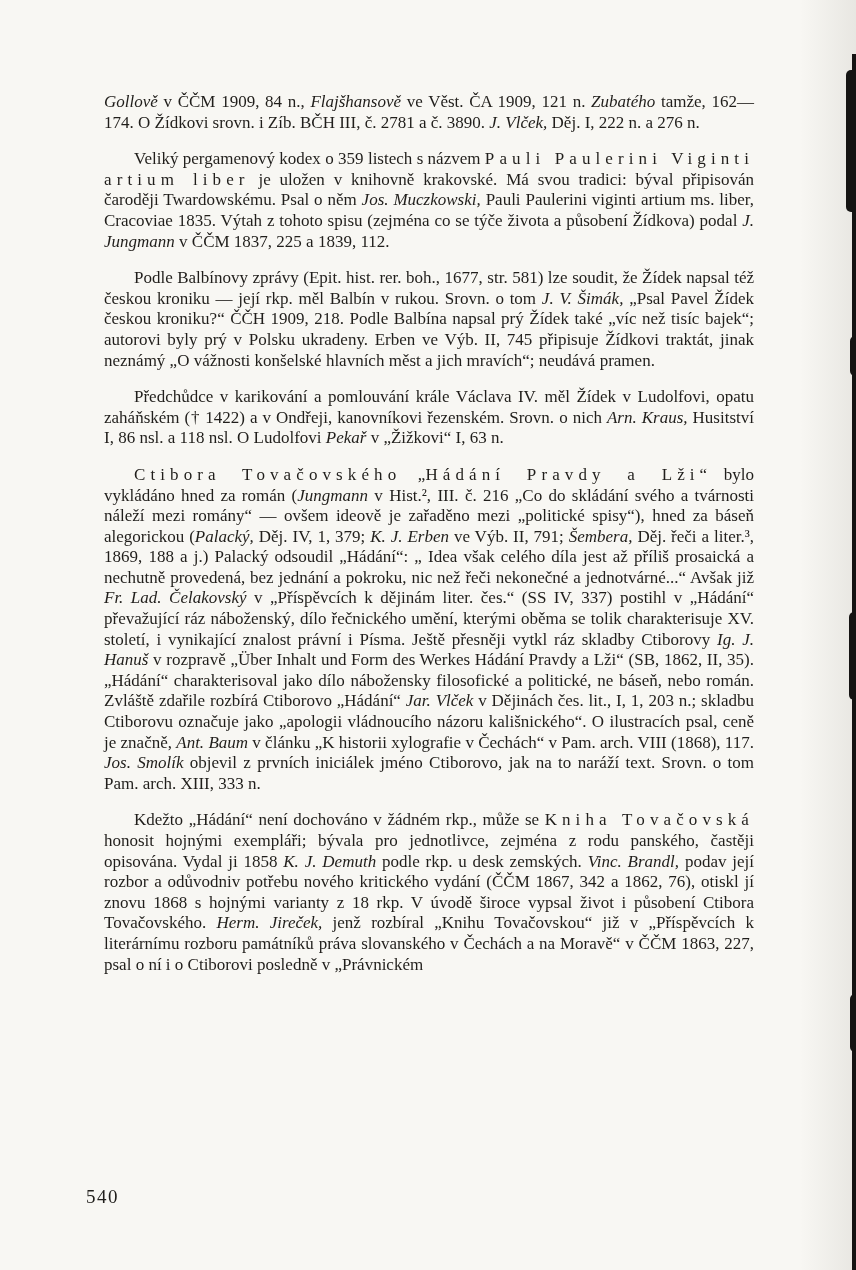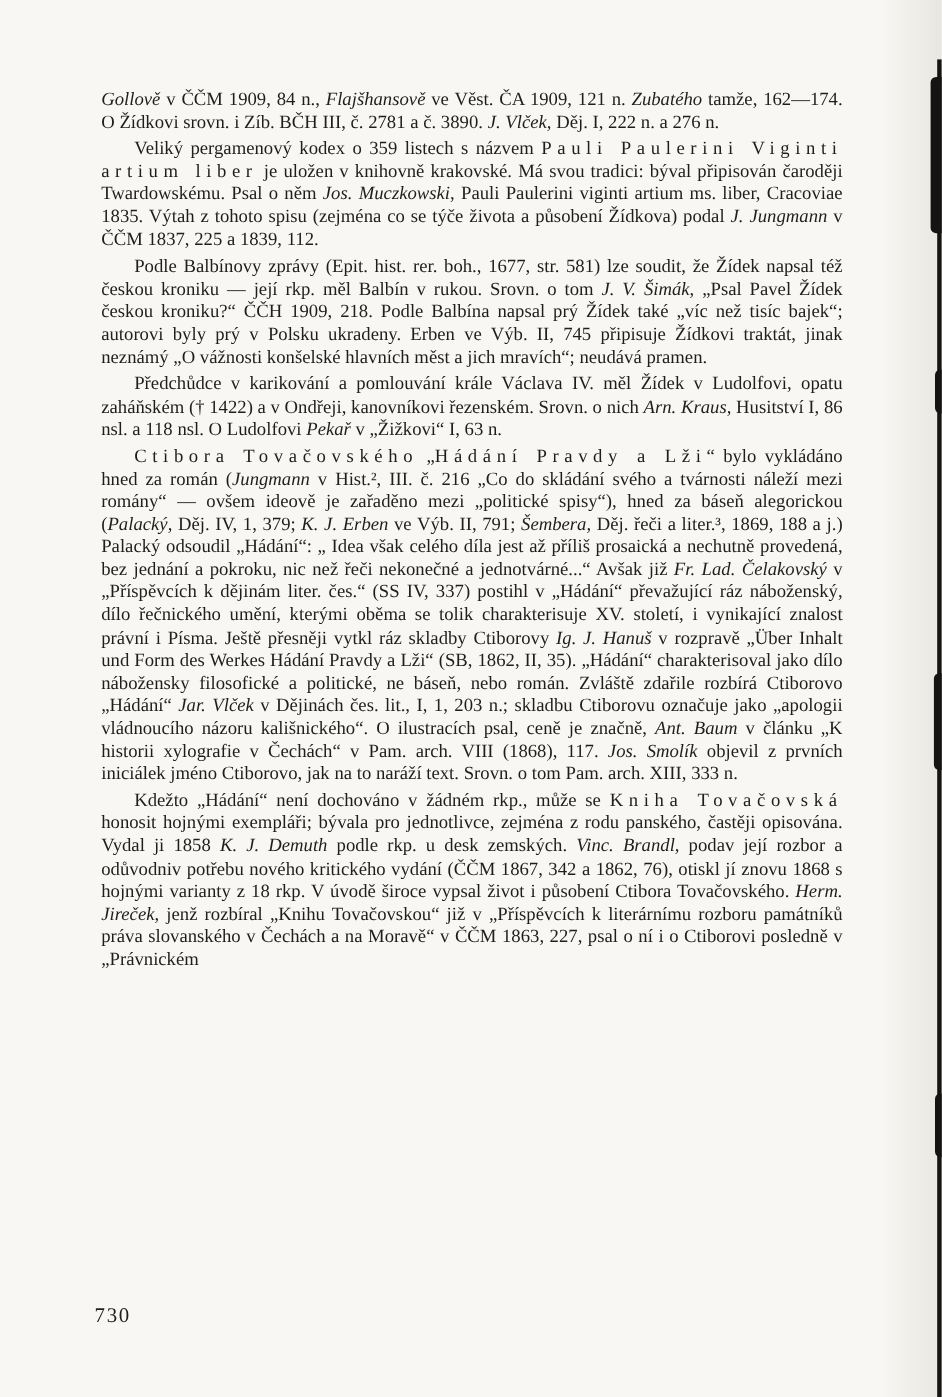--- a/index.html
+++ b/index.html
@@ -10,21 +10,21 @@
     background: var(--paper, #f8f7f3);
     font-family: "Liberation Serif", "DejaVu Serif", serif;
   }
   .page { position: absolute; inset: 0; }
   .text-block {
     position: absolute; left: 88px; top: 76px; width: 682px;
     color: var(--ink, #201e1b);
     font-size: 17px; line-height: 20.6px;
     text-align: justify;
   }
-  .para { margin: 4px; padding: 0; }
+  .para { margin: 16px; padding: 0; }
   .para.indent { text-indent: 30px; }
   .seg-normal { }
   .seg-italic { font-style: italic; }
   .seg-spaced { letter-spacing: 0.30em; }
   .page-number {
     position: absolute; left: 86px; top: 1186px;
     font-size: 19px; letter-spacing: 1.5px;
     color: var(--ink, #201e1b);
   }
   .right-shade {
@@ -51,20 +51,20 @@
 
 <div class="page">
   <div class="text-block">
       <p class="para"><span class="seg-italic">Gollově</span><span class="seg-normal"> v ČČM 1909, 84 n., </span><span class="seg-italic">Flajšhansově</span><span class="seg-normal"> ve Věst. ČA 1909, 121 n. </span><span class="seg-italic">Zubatého</span><span class="seg-normal"> tamže, 162—174. O Žídkovi srovn. i Zíb. BČH III, č. 2781 a č. 3890. </span><span class="seg-italic">J. Vlček,</span><span class="seg-normal"> Děj. I, 222 n. a 276 n.</span></p>
       <p class="para indent"><span class="seg-normal">Veliký pergamenový kodex o 359 listech s názvem </span><span class="seg-spaced">Pauli Paulerini Viginti artium liber</span><span class="seg-normal"> je uložen v knihovně krakovské. Má svou tradici: býval připisován čaroději Twardowskému. Psal o něm </span><span class="seg-italic">Jos. Muczkowski,</span><span class="seg-normal"> Pauli Paulerini viginti artium ms. liber, Cracoviae 1835. Výtah z tohoto spisu (zejména co se týče života a působení Žídkova) podal </span><span class="seg-italic">J. Jungmann</span><span class="seg-normal"> v ČČM 1837, 225 a 1839, 112.</span></p>
       <p class="para indent"><span class="seg-normal">Podle Balbínovy zprávy (Epit. hist. rer. boh., 1677, str. 581) lze soudit, že Žídek napsal též českou kroniku — její rkp. měl Balbín v rukou. Srovn. o tom </span><span class="seg-italic">J. V. Šimák,</span><span class="seg-normal"> „Psal Pavel Žídek českou kroniku?“ ČČH 1909, 218. Podle Balbína napsal prý Žídek také „víc než tisíc bajek“; autorovi byly prý v Polsku ukradeny. Erben ve Výb. II, 745 připisuje Žídkovi traktát, jinak neznámý „O vážnosti konšelské hlavních měst a jich mravích“; neudává pramen.</span></p>
       <p class="para indent"><span class="seg-normal">Předchůdce v karikování a pomlouvání krále Václava IV. měl Žídek v Ludolfovi, opatu zaháňském († 1422) a v Ondřeji, kanovníkovi řezenském. Srovn. o nich </span><span class="seg-italic">Arn. Kraus,</span><span class="seg-normal"> Husitství I, 86 nsl. a 118 nsl. O Ludolfovi </span><span class="seg-italic">Pekař</span><span class="seg-normal"> v „Žižkovi“ I, 63 n.</span></p>
       <p class="para indent"><span class="seg-spaced">Ctibora Tovačovského</span><span class="seg-normal"> „</span><span class="seg-spaced">Hádání Pravdy a Lži</span><span class="seg-normal">“ bylo vykládáno hned za román (</span><span class="seg-italic">Jungmann</span><span class="seg-normal"> v Hist.², III. č. 216 „Co do skládání svého a tvárnosti náleží mezi romány“ — ovšem ideově je zařaděno mezi „politické spisy“), hned za báseň alegorickou (</span><span class="seg-italic">Palacký,</span><span class="seg-normal"> Děj. IV, 1, 379; </span><span class="seg-italic">K. J. Erben</span><span class="seg-normal"> ve Výb. II, 791; </span><span class="seg-italic">Šembera,</span><span class="seg-normal"> Děj. řeči a liter.³, 1869, 188 a j.) Palacký odsoudil „Hádání“: „ Idea však celého díla jest až příliš prosaická a nechutně provedená, bez jednání a pokroku, nic než řeči nekonečné a jednotvárné...“ Avšak již </span><span class="seg-italic">Fr. Lad. Čelakovský</span><span class="seg-normal"> v „Příspěvcích k dějinám liter. čes.“ (SS IV, 337) postihl v „Hádání“ převažující ráz náboženský, dílo řečnického umění, kterými oběma se tolik charakterisuje XV. století, i vynikající znalost právní i Písma. Ještě přesněji vytkl ráz skladby Ctiborovy </span><span class="seg-italic">Ig. J. Hanuš</span><span class="seg-normal"> v rozpravě „Über Inhalt und Form des Werkes Hádání Pravdy a Lži“ (SB, 1862, II, 35). „Hádání“ charakterisoval jako dílo nábožensky filosofické a politické, ne báseň, nebo román. Zvláště zdařile rozbírá Ctiborovo „Hádání“ </span><span class="seg-italic">Jar. Vlček</span><span class="seg-normal"> v Dějinách čes. lit., I, 1, 203 n.; skladbu Ctiborovu označuje jako „apologii vládnoucího názoru kališnického“. O ilustracích psal, ceně je značně, </span><span class="seg-italic">Ant. Baum</span><span class="seg-normal"> v článku „K historii xylografie v Čechách“ v Pam. arch. VIII (1868), 117. </span><span class="seg-italic">Jos. Smolík</span><span class="seg-normal"> objevil z prvních iniciálek jméno Ctiborovo, jak na to naráží text. Srovn. o tom Pam. arch. XIII, 333 n.</span></p>
       <p class="para indent"><span class="seg-normal">Kdežto „Hádání“ není dochováno v žádném rkp., může se </span><span class="seg-spaced">Kniha Tovačovská</span><span class="seg-normal"> honosit hojnými exempláři; bývala pro jednotlivce, zejména z rodu panského, častěji opisována. Vydal ji 1858 </span><span class="seg-italic">K. J. Demuth</span><span class="seg-normal"> podle rkp. u desk zemských. </span><span class="seg-italic">Vinc. Brandl,</span><span class="seg-normal"> podav její rozbor a odůvodniv potřebu nového kritického vydání (ČČM 1867, 342 a 1862, 76), otiskl jí znovu 1868 s hojnými varianty z 18 rkp. V úvodě široce vypsal život i působení Ctibora Tovačovského. </span><span class="seg-italic">Herm. Jireček,</span><span class="seg-normal"> jenž rozbíral „Knihu Tovačovskou“ již v „Příspěvcích k literárnímu rozboru památníků práva slovanského v Čechách a na Moravě“ v ČČM 1863, 227, psal o ní i o Ctiborovi posledně v „Právnickém</span></p>
     </div>
-  <div class="page-number">730</div>
+  <div class="page-number">540</div>
   <div class="right-shade"></div>
   <div class="edge-line"></div>
   <div class="edge-blob eb1"></div>
   <div class="edge-blob eb2"></div>
   <div class="edge-blob eb3"></div>
   <div class="edge-blob eb4"></div>
 </div>
 
 </body></html>

